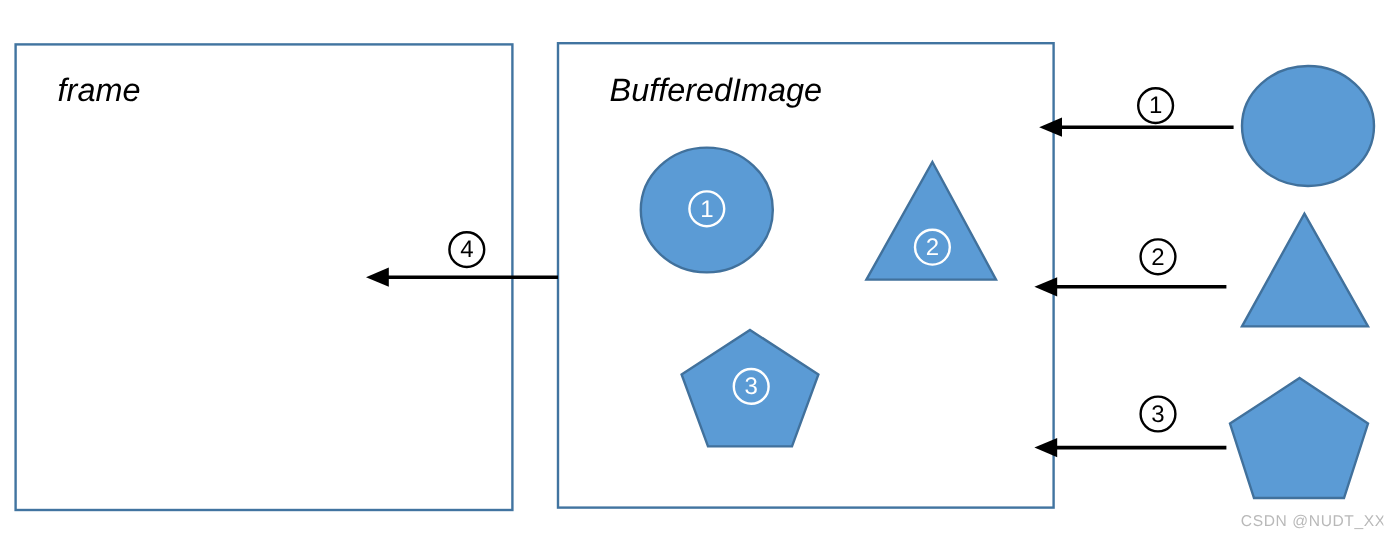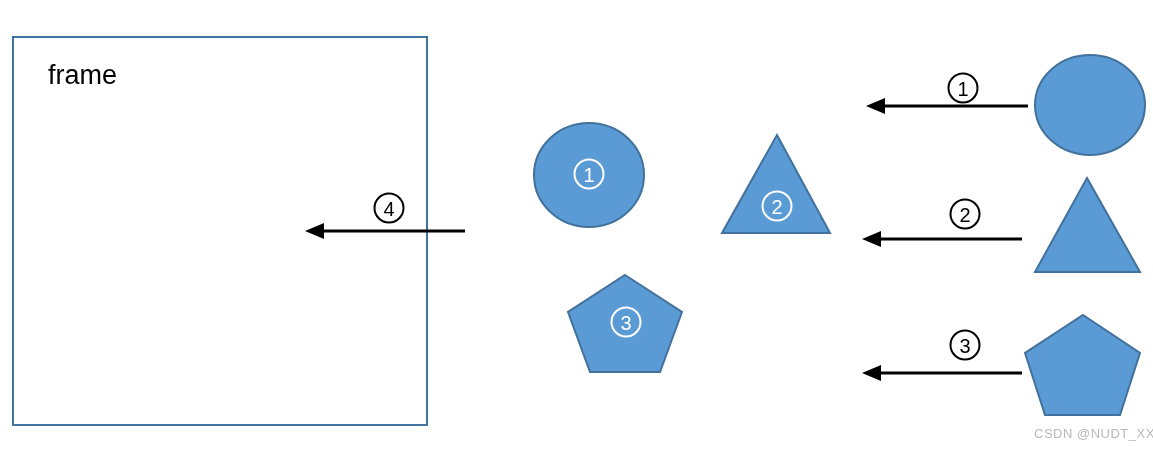--- a/index.html
+++ b/index.html
@@ -32,20 +32,21 @@
     top: 35px;
     width: 415px;
     height: 389px;
   }
   .box-title {
     position: absolute;
     color: #000000;
     font-size: 27px;
     line-height: 1;
     white-space: nowrap;
+    font-style: italic;
   }
   .frame-title   { left: 34px; top: 24px; }
   .buffered-title { left: 42px; top: 25px; }
   .svg-layer {
     position: absolute;
     left: 0;
     top: 0;
     width: 1153px;
     height: 449px;
   }
@@ -80,20 +81,23 @@
 </style>
 </head>
 <body>
 
 <div class="canvas">
 
   <div class="box frame-box">
     <span class="box-title frame-title">frame</span>
   </div>
 
+  <div class="box buffered-box">
+    <span class="box-title buffered-title">BufferedImage</span>
+  </div>
 
   <svg class="svg-layer" viewBox="0 0 1153 449">
 
     <ellipse cx="589" cy="175" rx="55" ry="52" fill="#5B9BD5" stroke="#41719C" stroke-width="2"></ellipse>
     <polygon points="777,135 830,233 722,233" fill="#5B9BD5" stroke="#41719C" stroke-width="2"></polygon>
     <polygon points="625,275 682,312 660,372 590,372 568,312" fill="#5B9BD5" stroke="#41719C" stroke-width="2"></polygon>
 
     <ellipse cx="1090" cy="105" rx="55" ry="50" fill="#5B9BD5" stroke="#41719C" stroke-width="2"></ellipse>
     <polygon points="1087,178 1140,272 1035,272" fill="#5B9BD5" stroke="#41719C" stroke-width="2"></polygon>
     <polygon points="1083,315 1140,353 1120,415 1045,415 1025,353" fill="#5B9BD5" stroke="#41719C" stroke-width="2"></polygon>

